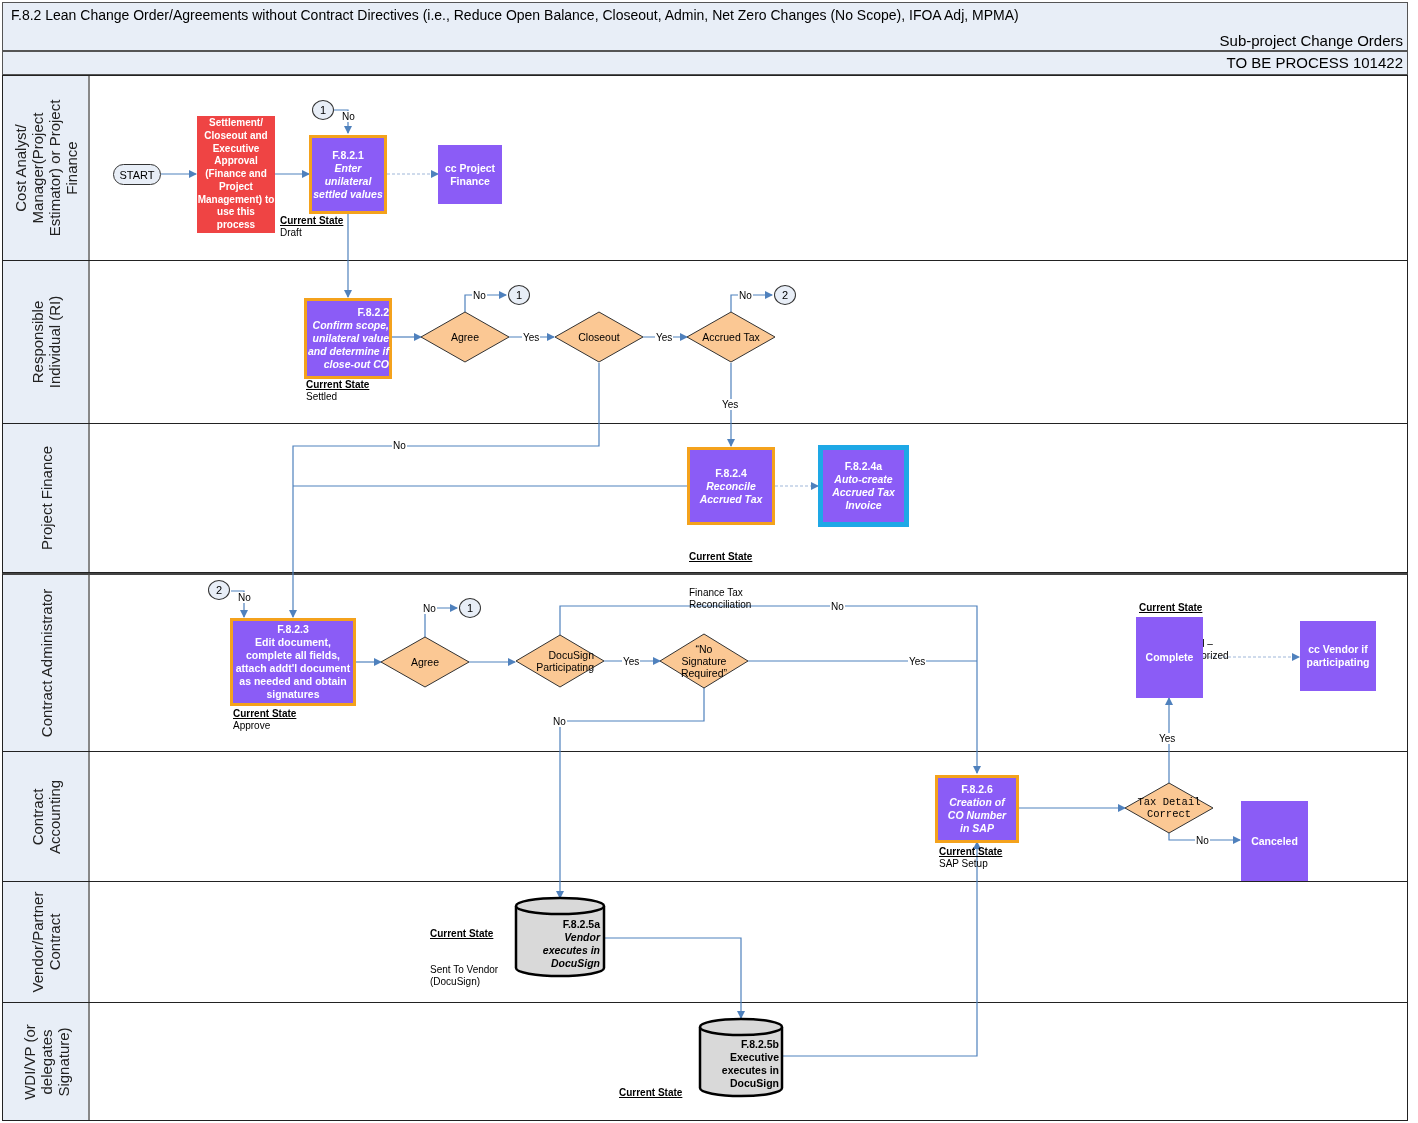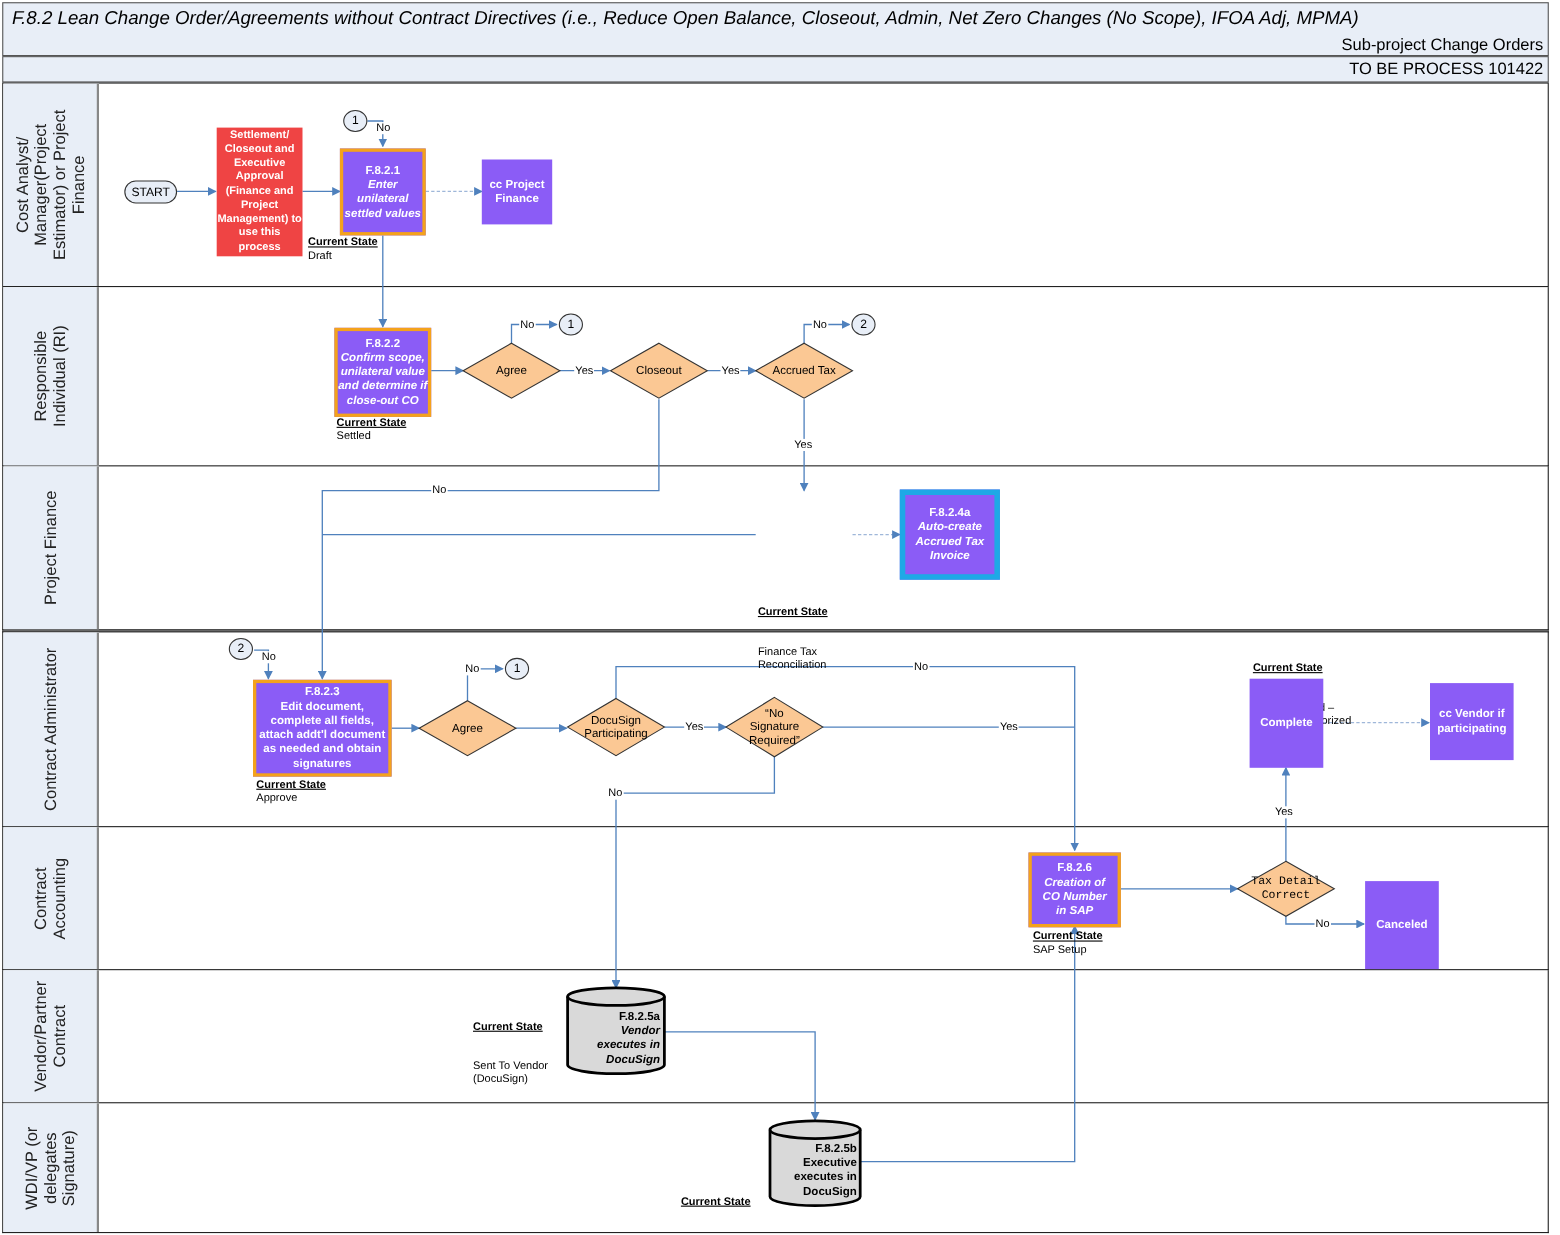--- a/index.html
+++ b/index.html
@@ -1,20 +1,20 @@
 <!DOCTYPE html>
 <html><head>
 <meta charset="utf-8">
 <style>
   html, body { margin:0; padding:0; background:#ffffff; }
   body { width:1418px; height:1123px; position:relative; overflow:hidden;
          font-family:"Liberation Sans", sans-serif; color:#000; }
   .frame { position:absolute; left:0; top:0; width:1418px; height:1123px; }
   .hdr { position:absolute; left:2px; right:10px; background:#e8eef7; border:1px solid #555; box-sizing:border-box; }
-  .title { position:absolute; left:8px; top:4px; font-size:17px; white-space:nowrap;font-style:italic; }
+  .title { position:absolute; left:8px; top:4px; font-size:14px; white-space:nowrap; }
   .subtitle { position:absolute; right:4px; top:29px; font-size:15px; white-space:nowrap; }
   .process-id { position:absolute; right:4px; top:2px; font-size:15px; white-space:nowrap; }
   .lane { position:absolute; left:2px; right:10px; border:1px solid #222; border-top:none; box-sizing:border-box; }
   .lane-label { position:absolute; left:0; top:0; bottom:0; width:87px; background:#e8eef7;
                 border-right:2px solid #888; box-sizing:border-box; }
   .lane-label span { position:absolute; left:50%; top:50%; transform:translate(-50%,-50%) rotate(-90deg);
                      white-space:pre; text-align:center; font-size:15px; line-height:17px; color:#222; }
   svg#flow { position:absolute; left:0; top:0; width:1418px; height:1123px; pointer-events:none; }
   .node { position:absolute; box-sizing:border-box; display:flex; align-items:center; justify-content:center;
           text-align:center; color:#fff; font-weight:bold; font-size:10.5px; line-height:13px; }
@@ -188,36 +188,36 @@
   </div>
   <div class="state" style="left:280px;top:215px;">
     <div class="st-title">Current State</div>
     <div>Draft</div>
   </div>
 
   <div class="node dark" style="left:438px;top:145px;width:64px;height:59px;font-size:10.5px;">
     <span>cc Project Finance</span>
   </div>
 
-  <div class="node dark orange" style="left:304px;top:298px;width:88px;height:81px;">
+  <div class="node dark orange" style="left:304px;top:298px;width:88px;height:81px;text-align:right;">
     <div>
         <div>F.8.2.2</div>
         <div class="it">Confirm scope, unilateral value and determine if close-out CO</div>
       </div>
   </div>
   <div class="state" style="left:306px;top:379px;">
     <div class="st-title">Current State</div>
     <div>Settled</div>
   </div>
 
   <div class="dtxt" style="left:425px;top:327px;width:80px;height:20px;">Agree</div>
   <div class="dtxt" style="left:559px;top:327px;width:80px;height:20px;">Closeout</div>
   <div class="dtxt" style="left:691px;top:327px;width:80px;height:20px;">Accrued Tax</div>
   <div class="dtxt" style="left:385px;top:652px;width:80px;height:20px;">Agree</div>
-  <div class="dtxt" style="left:526px;top:648px;width:68px;height:26px;">DocuSign Participating</div>
+  <div class="dtxt" style="left:526px;top:648px;width:68px;height:26px;text-align:right;">DocuSign Participating</div>
   <div class="dtxt" style="left:672px;top:641px;width:64px;height:40px;">“No Signature Required”</div>
   <div class="dtxt" style="left:1135px;top:795px;width:68px;height:26px;font-family:Liberation Mono, monospace;">Tax Detail Correct</div>
 
   <div class="conn" style="left:312px;top:100px;">1</div>
   <div class="conn" style="left:508px;top:285px;">1</div>
   <div class="conn" style="left:774px;top:285px;">2</div>
   <div class="conn" style="left:208px;top:580px;">2</div>
   <div class="conn" style="left:459px;top:598px;">1</div>
 
   <div class="lbl" style="left:341px;top:111px;">No</div>
@@ -229,20 +229,26 @@
   <div class="lbl" style="left:392px;top:440px;">No</div>
   <div class="lbl" style="left:237px;top:592px;">No</div>
   <div class="lbl" style="left:422px;top:603px;">No</div>
   <div class="lbl" style="left:830px;top:601px;">No</div>
   <div class="lbl" style="left:622px;top:656px;">Yes</div>
   <div class="lbl" style="left:908px;top:656px;">Yes</div>
   <div class="lbl" style="left:552px;top:716px;">No</div>
   <div class="lbl" style="left:1158px;top:733px;">Yes</div>
   <div class="lbl" style="left:1195px;top:835px;">No</div>
 
+  <div class="node dark orange" style="left:687px;top:447px;width:88px;height:78px;">
+    <div>
+        <div>F.8.2.4</div>
+        <div class="it">Reconcile Accrued Tax</div>
+      </div>
+  </div>
   <div class="state" style="left:689px;top:527px;white-space:pre;">
     <div class="st-title">Current State</div>
     <div>Finance Tax
 Reconciliation</div>
   </div>
 
   <div class="node dark cyan" style="left:818px;top:445px;width:91px;height:82px;">
     <div>
         <div>F.8.2.4a</div>
         <div class="it" style="padding:0 6px;">Auto-create Accrued Tax Invoice</div>

